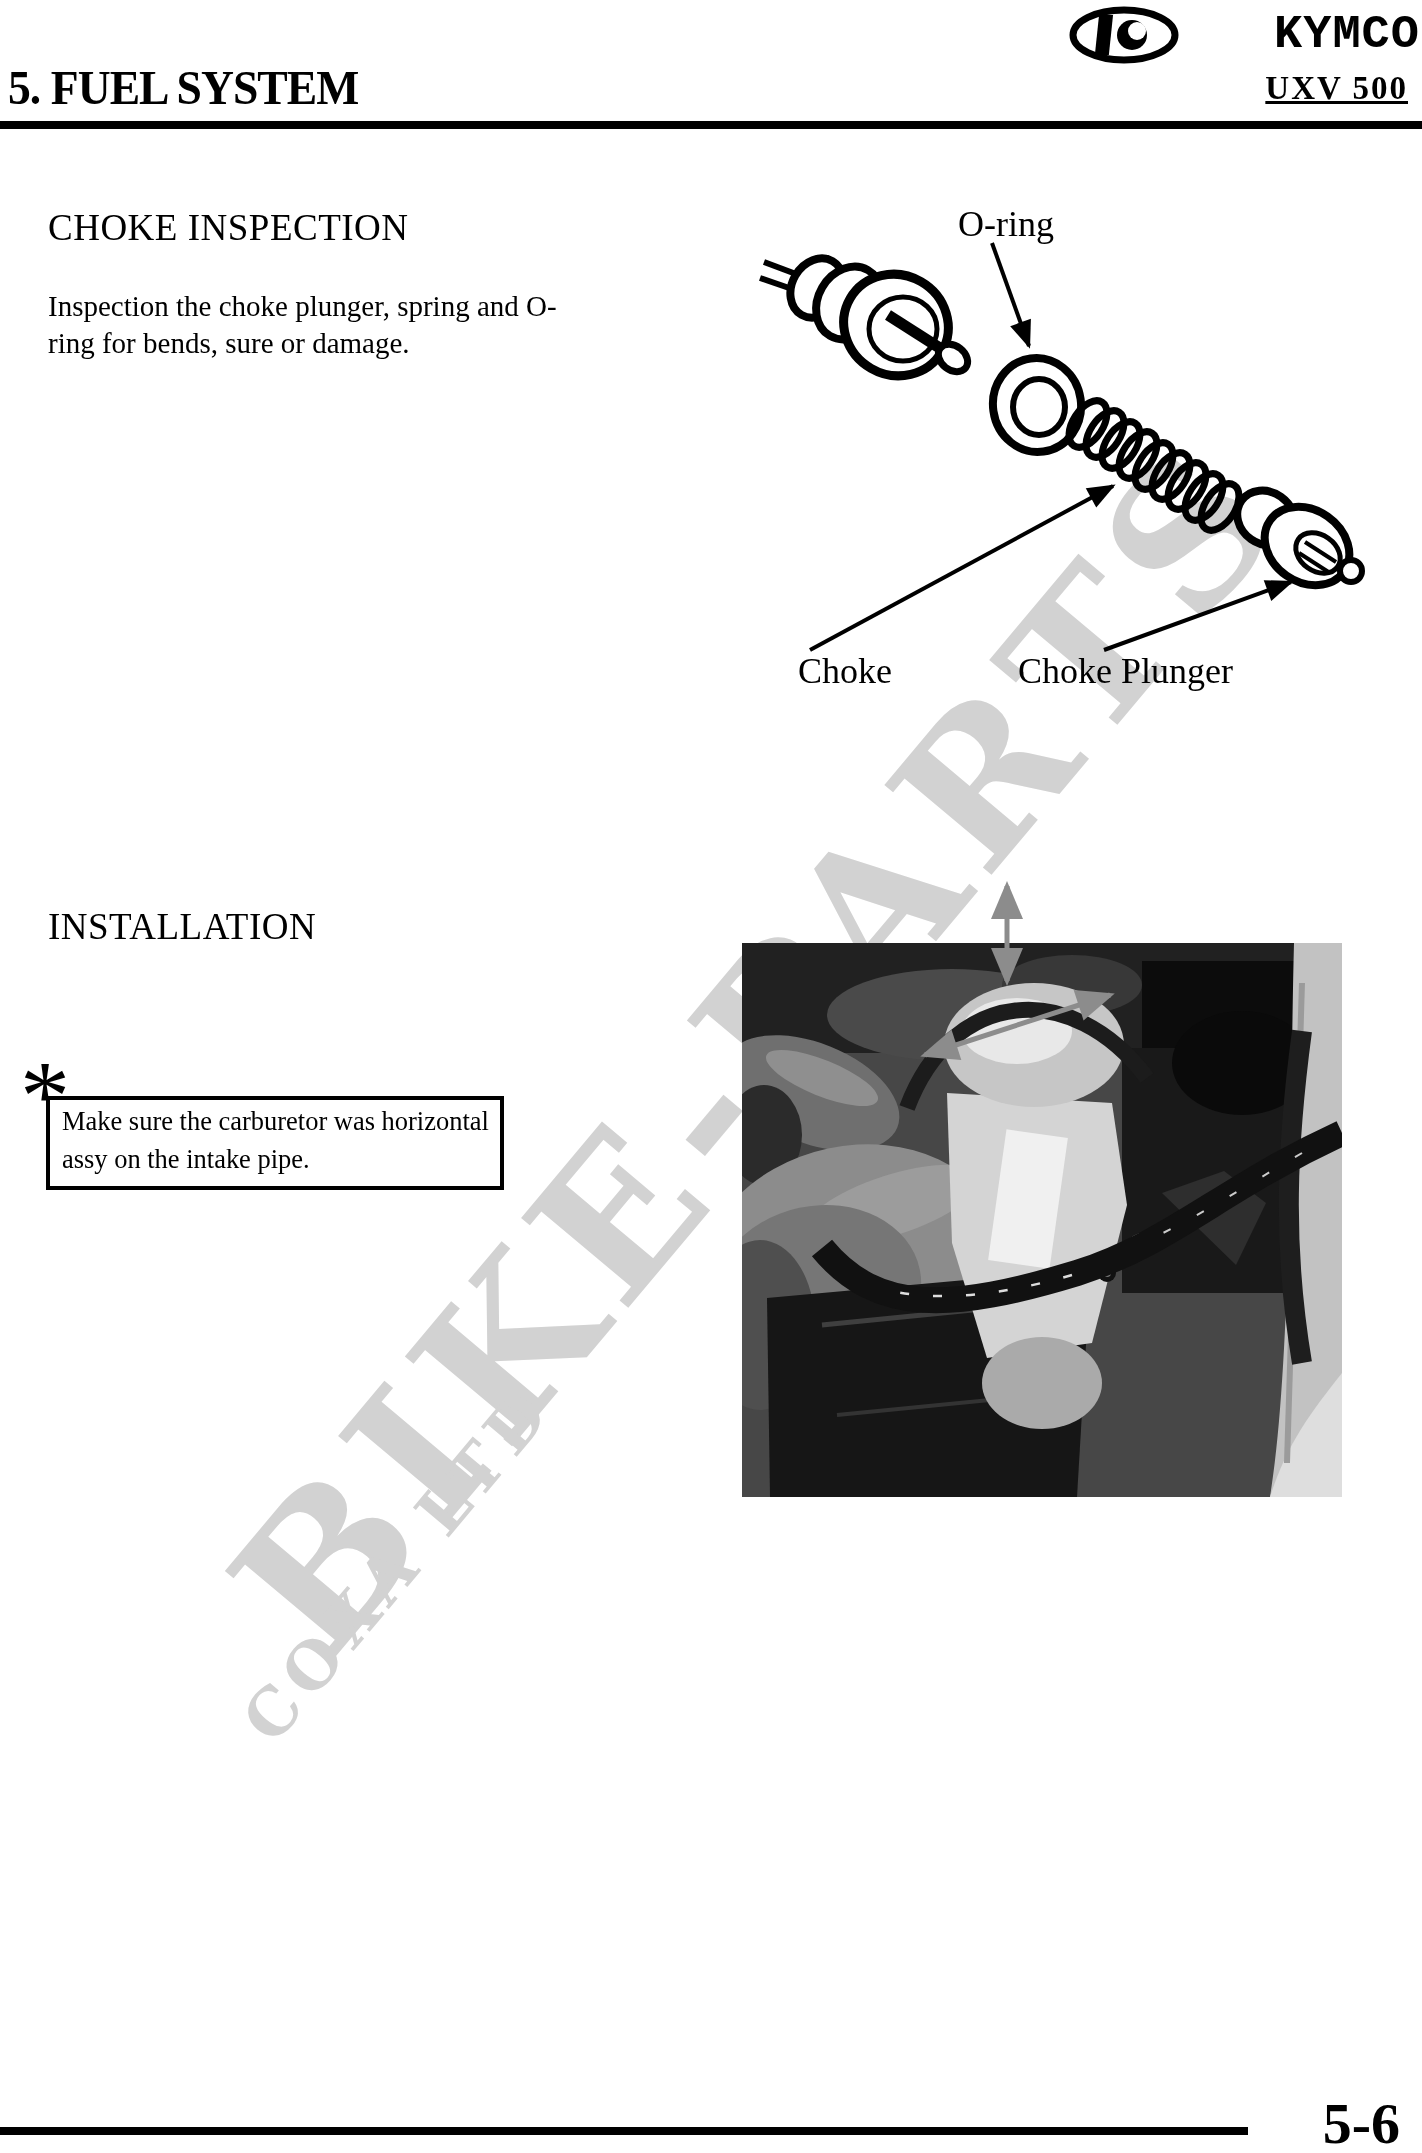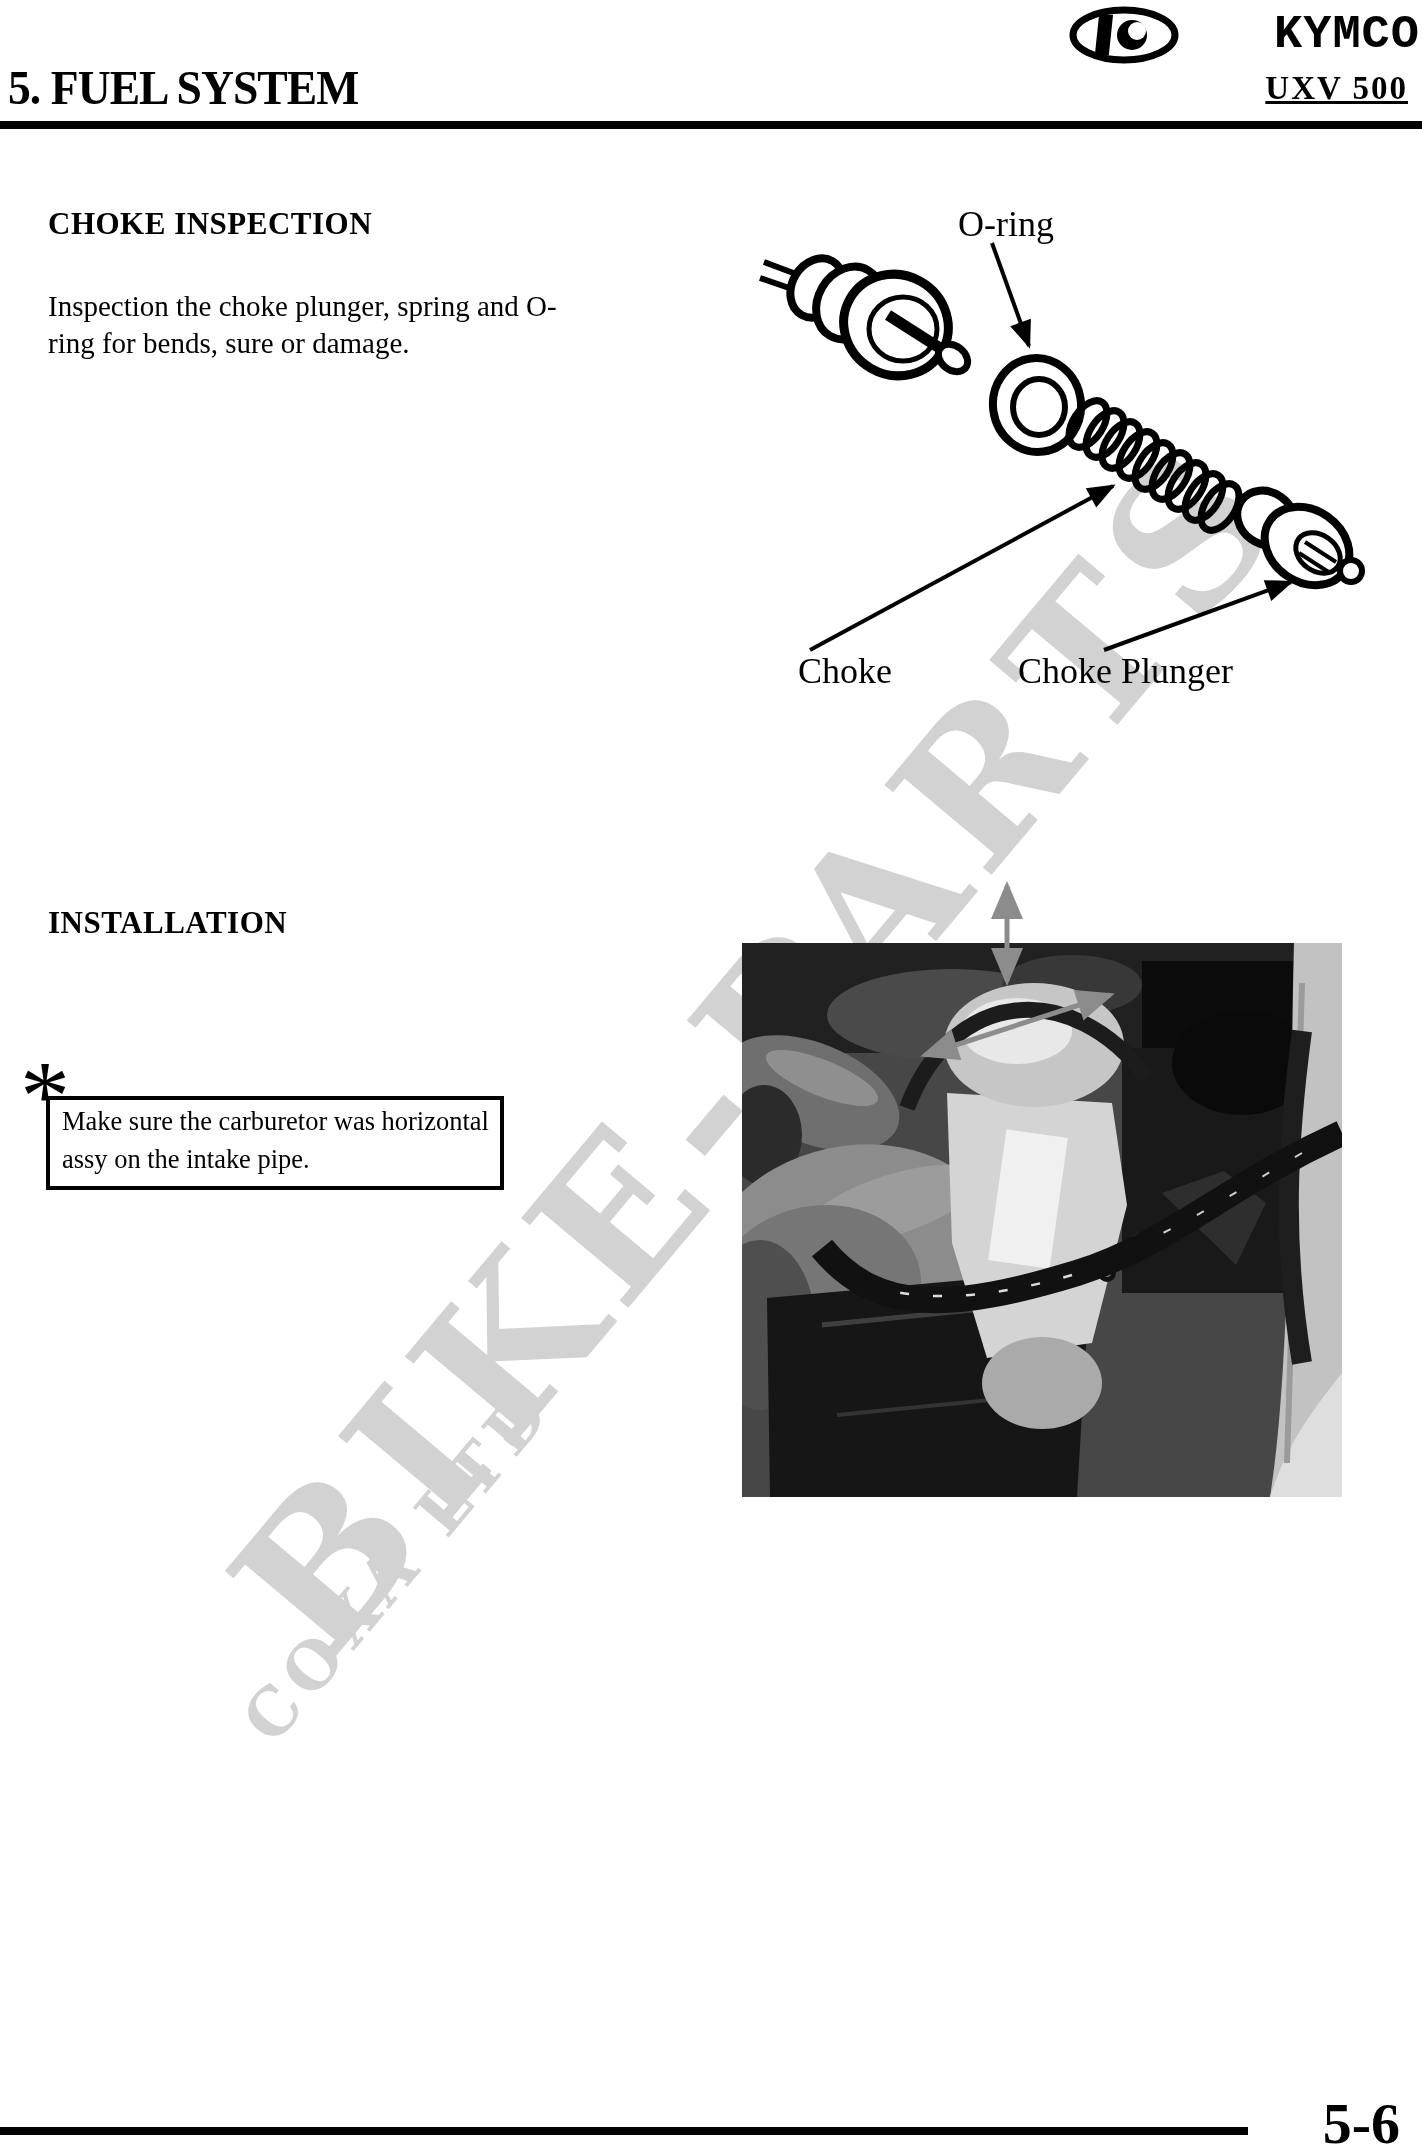--- a/index.html
+++ b/index.html
@@ -17,21 +17,21 @@
   
   .chapter-title{left:8px;top:60px;font-size:48px;font-weight:bold;letter-spacing:-1px;
                  transform:scaleX(.95);transform-origin:left top;z-index:3;}
   .brand-text{right:2px;top:8px;font-family:Liberation Mono, monospace;font-weight:bold;
               font-size:47px;letter-spacing:1px;z-index:3;}
   .model-text{right:14px;top:70px;font-size:33px;font-weight:bold;letter-spacing:2px;z-index:3;text-decoration:underline;}
   .rule-top{left:0;top:121px;width:1422px;height:8px;background:#000;z-index:3;}
   .logo-svg{left:1068px;top:6px;z-index:3;}
 
   
-  .h2{font-size:31px;font-weight:bold;letter-spacing:.5px;z-index:3;}
+  .h2{font-size:37px;font-weight:normal;letter-spacing:.5px;z-index:3;}
   .body-par{font-size:29px;line-height:37px;z-index:3;}
   .fig-label{font-size:36px;z-index:3;}
 
   
   .note-star{left:20px;top:1046px;font-size:100px;line-height:1;z-index:3;font-family:"Liberation Serif",serif;}
   .note-box{left:46px;top:1096px;width:458px;height:94px;border:4px solid #000;box-sizing:border-box;z-index:3;background:transparent;}
   .note-text{left:62px;top:1102px;font-size:27px;line-height:38px;z-index:4;transform:scaleX(.98);transform-origin:left top;}
 
   
   .photo{left:742px;top:943px;width:600px;height:554px;z-index:1;}

